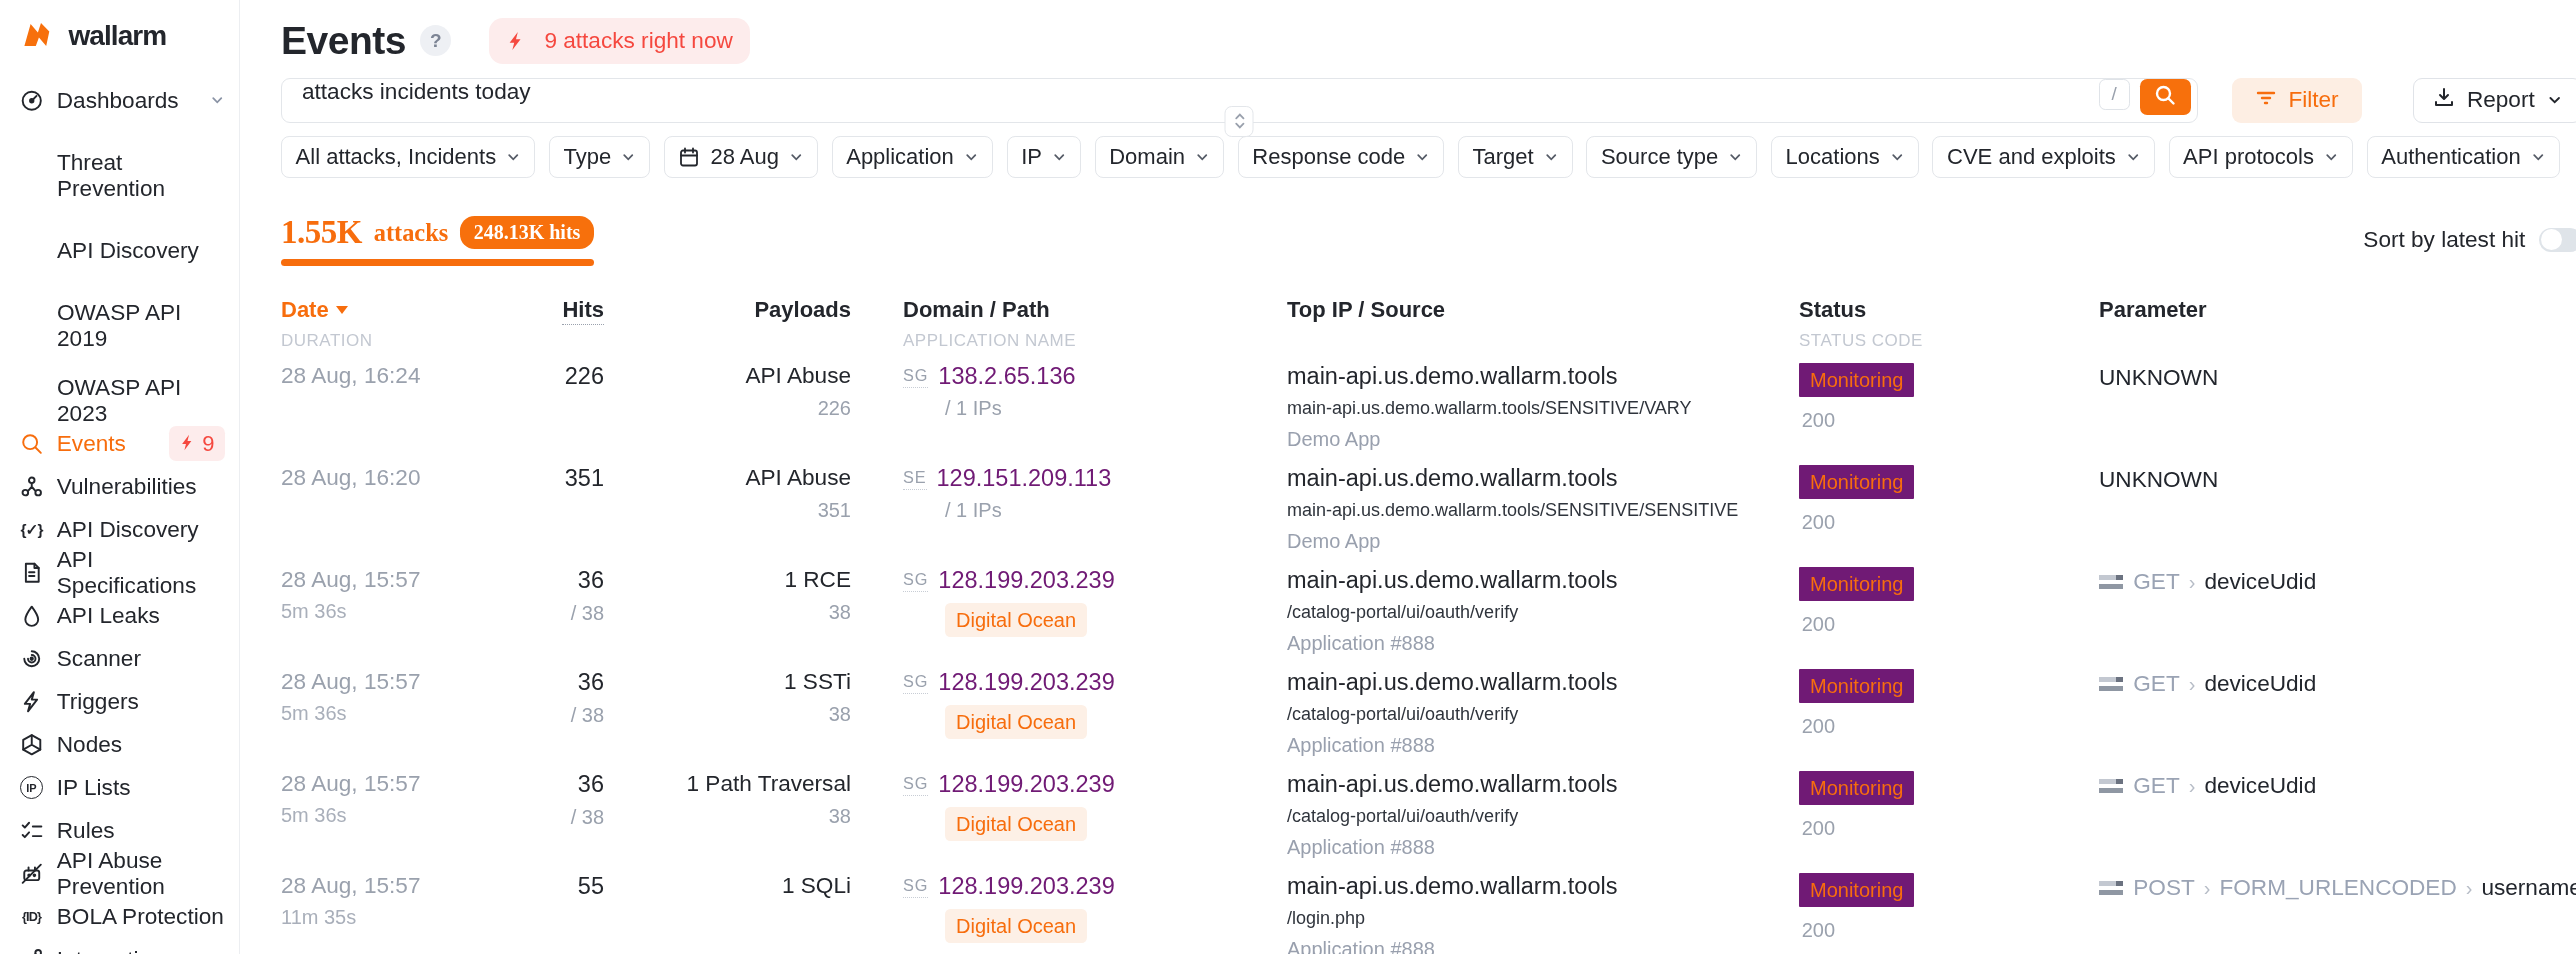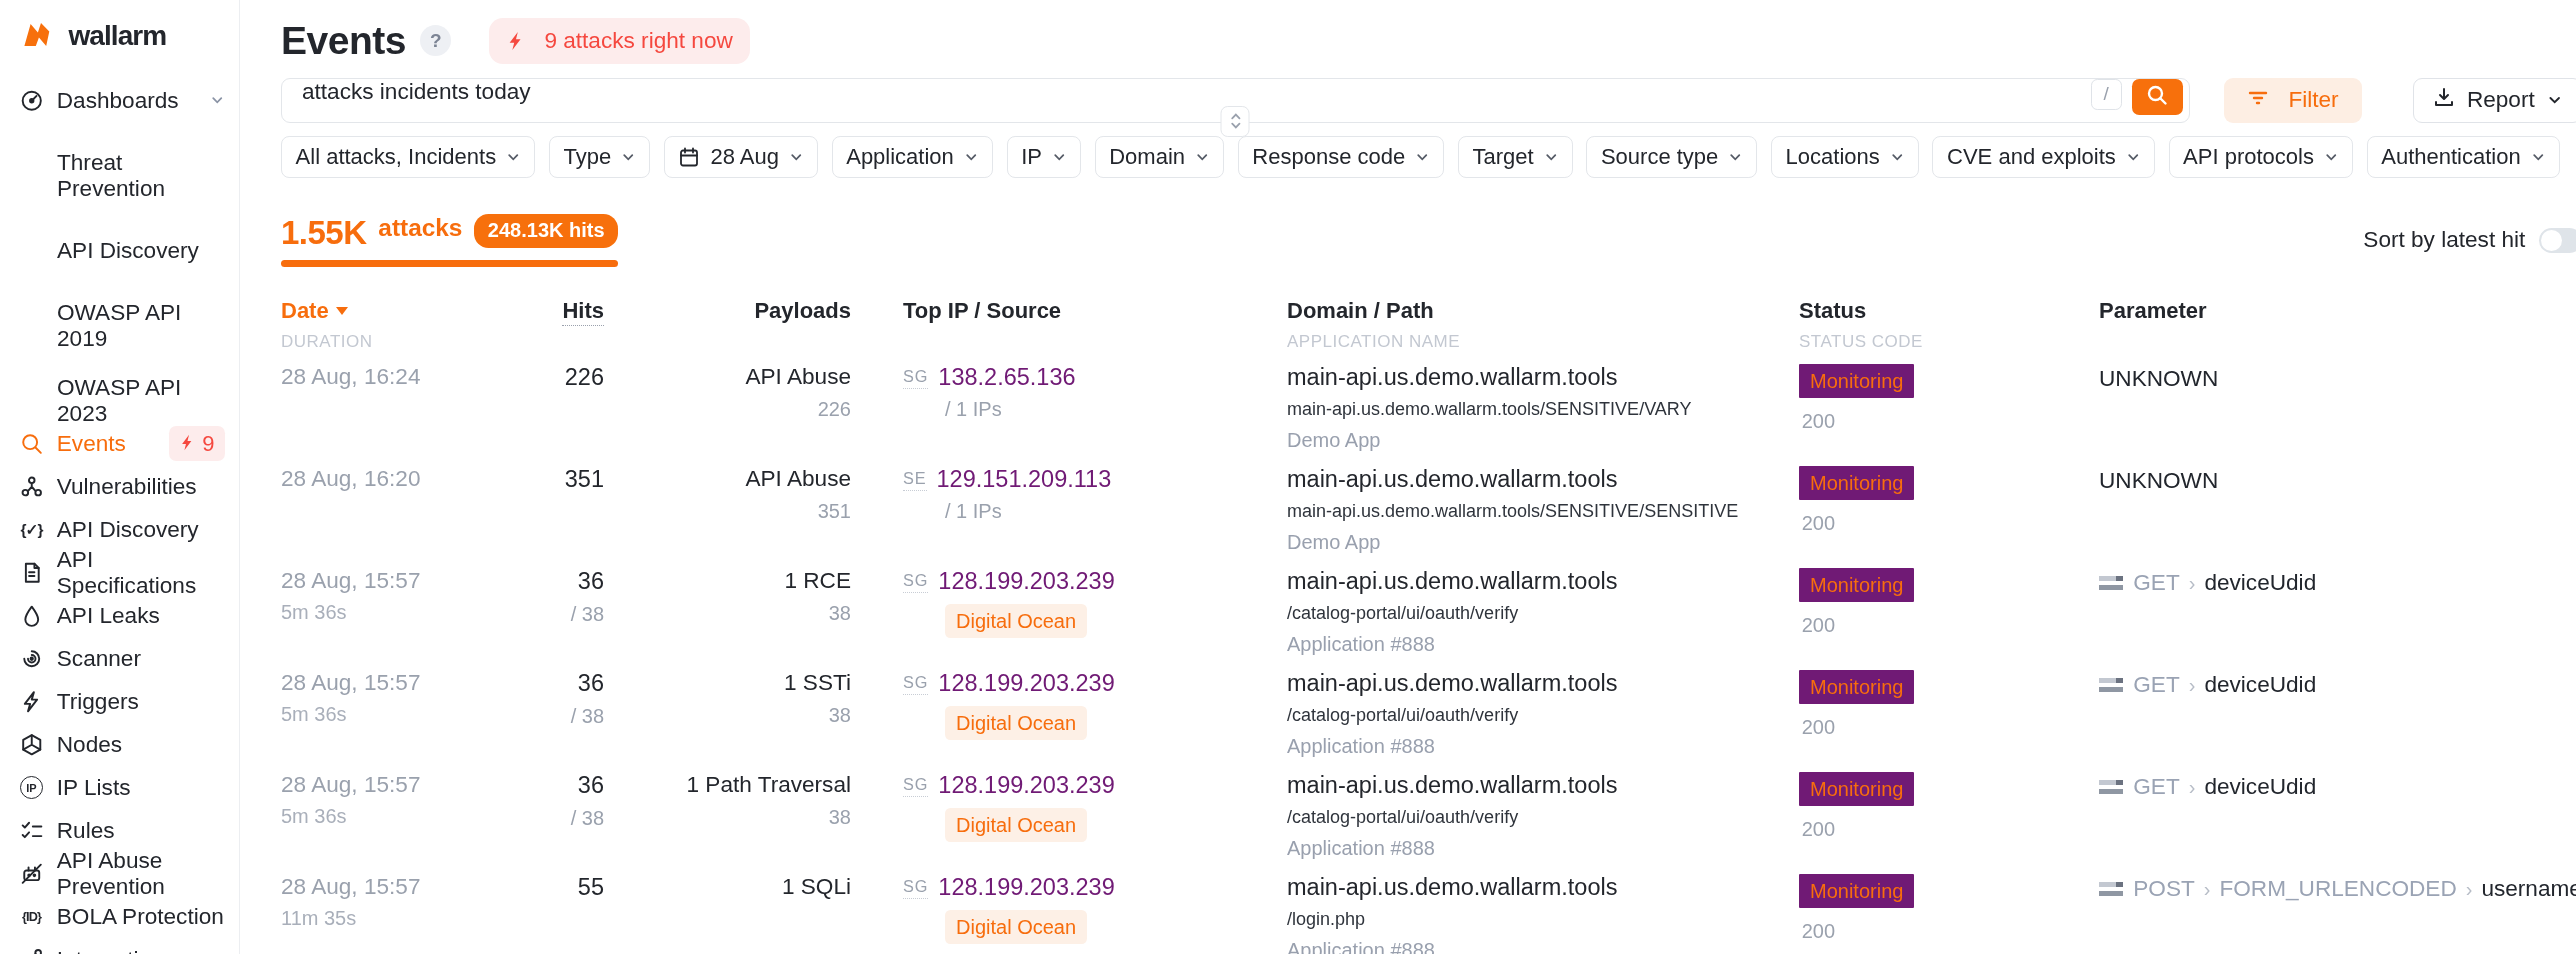--- a/index.html
+++ b/index.html
@@ -25,32 +25,32 @@
   .page-title { font-size:39px; font-weight:800; letter-spacing:-0.5px; }
   .help-circle { width:31px; height:31px; border-radius:50%; background:#eef0f4; color:#7c8494; display:flex; align-items:center; justify-content:center; font-size:19px; font-weight:700; margin-left:14.5px; cursor:pointer; }
   .attacks-now { margin-left:38px; display:flex; align-items:center; gap:18px; background:#fdecec; color:#f5483f; border-radius:14px; padding:10px 17px; font-size:22.6px; }
 
   .search-row { display:flex; align-items:center; margin-top:11px; }
   .search-wrap { flex:1; position:relative; height:45px; border:0.9px solid #e3e6ea; border-radius:9px; display:flex; align-items:flex-start; padding:0 6.3px 0 20px; background:#fff; }
   .search-wrap input { flex:1; border:none; outline:none; font-size:22.6px; color:#23262c; font-family:inherit; background:transparent; }
   .kbd-hint { width:31px; height:31px; border:0.9px solid #dfe3e8; border-radius:6.3px; color:#9aa1ad; font-size:19px; display:flex; align-items:center; justify-content:center; margin-right:10px; }
   .search-btn { width:51px; height:36px; background:#f7700c; border:none; border-radius:7.2px; display:flex; align-items:center; justify-content:center; color:#fff; cursor:pointer; }
   .expand-handle { position:absolute; left:50%; bottom:-15.4px; transform:translateX(-50%); width:29px; height:31px; background:#fff; border:0.9px solid #e3e6ea; border-radius:7.2px; display:flex; flex-direction:column; align-items:center; justify-content:center; color:#9aa1ad; cursor:pointer; }
-  .btn-filter { margin-left:34px; display:flex; align-items:center; gap:19px; background:#fdeee3; color:#f76d0d; border:none; border-radius:9px; height:45px; padding:0 23.5px; font-size:22.6px; cursor:pointer; font-family:inherit; }
+  .btn-filter { margin-left:34px; display:flex; align-items:center; gap:11px; background:#fdeee3; color:#f76d0d; border:none; border-radius:9px; height:45px; padding:0 23.5px; font-size:22.6px; cursor:pointer; font-family:inherit; }
   .btn-report { margin-left:51px; display:flex; align-items:center; gap:11.8px; background:#fff; color:#23262c; border:0.9px solid #e0e3e8; border-radius:9px; height:45px; padding:0 19px; font-size:22.6px; cursor:pointer; font-family:inherit; }
 
   .chips-row { display:flex; align-items:center; gap:13.6px; margin-top:13.6px; flex-wrap:nowrap; }
   .chip { display:flex; align-items:center; gap:10px; height:42px; border:0.9px solid #e3e6ea; border-radius:8.1px; padding:0 13.6px; font-size:22px; color:#23262c; cursor:pointer; white-space:nowrap; background:#fff; }
   .chip .chev { color:#555b66; display:flex; }
   .chip .cal { display:flex; color:#23262c; }
 
   .summary-row { display:flex; align-items:center; margin-top:36px; }
   .attacks-tab { width:fit-content; position:relative; padding-bottom:14.5px; cursor:pointer; }
   .attacks-tab::after { content:""; position:absolute; left:0; right:0; bottom:0; height:6.3px; border-radius:3.6px; background:#f76d0d; }
-  .attacks-tab-inner { display:flex; align-items:flex-start; gap:11.8px; }
+  .attacks-tab-inner { display:flex; align-items:center; gap:11.8px;font-family:Liberation Serif, serif; }
   .attacks-count { font-size:33px; font-weight:800; color:#f76d0d; letter-spacing:-0.5px; }
   .attacks-unit { font-size:24.4px; font-weight:700; color:#f76d0d; }
   .hits-pill { background:#f7700c; color:#fff; font-size:20px; font-weight:700; border-radius:14.5px; padding:5.4px 13.6px; }
   .sort-wrap { margin-left:auto; display:flex; align-items:center; gap:13.6px; font-size:22.6px; color:#23262c; }
   .toggle { width:43px; height:24.4px; border-radius:12.7px; background:#dfe4e9; position:relative; cursor:pointer; }
   .toggle .knob { position:absolute; top:1.8px; left:1.8px; width:21px; height:21px; border-radius:50%; background:#fff; }
 
   
   .tgrid { display:grid; grid-template-columns:244px 79px 247px 52px 384px 512px 300px 1fr; }
   .thead { margin-top:31px; }
@@ -447,25 +447,25 @@
       <div>
         <div class="th-main th-date">
           <span>Date</span>
             <span class="caret-down"></span>
         </div>
         <div class="th-sub">DURATION</div>
       </div>
       <div class="th-right"><span class="th-main th-hits-label">Hits</span></div>
       <div class="th-right"><span class="th-main">Payloads</span></div>
       <div></div>
-      <div><span class="th-main">Top IP / Source</span></div>
       <div>
         <div class="th-main">Domain / Path</div>
         <div class="th-sub">APPLICATION NAME</div>
       </div>
+      <div><span class="th-main">Top IP / Source</span></div>
       <div>
         <div class="th-main">Status</div>
         <div class="th-sub">STATUS CODE</div>
       </div>
       <div><span class="th-main">Parameter</span></div>
     </div>
 
     <div id="tbody">
         <div class="tgrid trow">
           <div>

